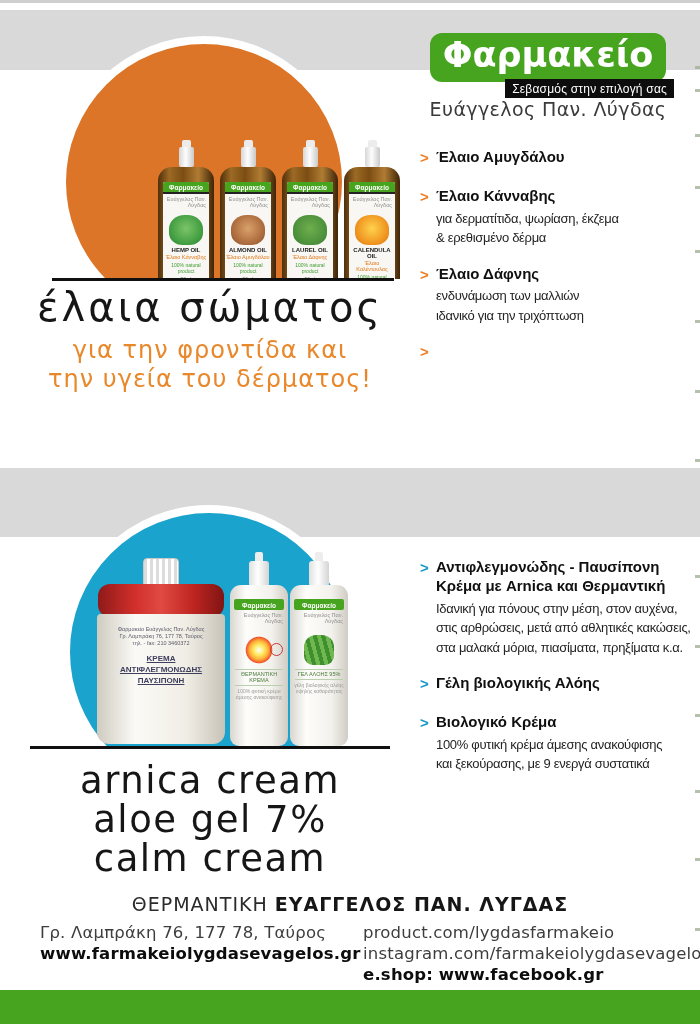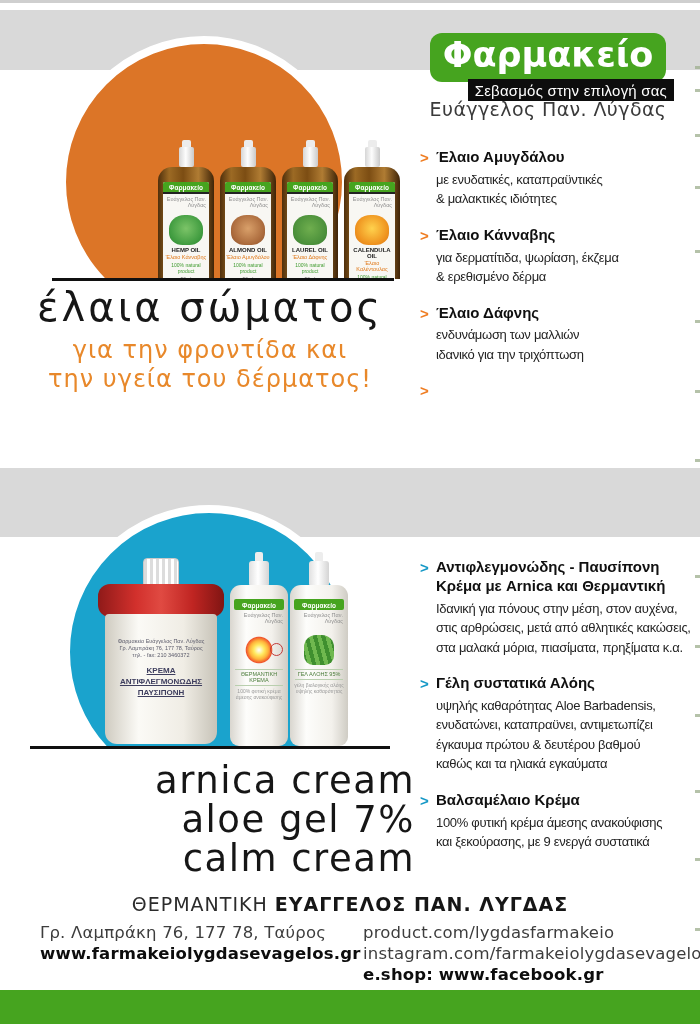--- a/index.html
+++ b/index.html
@@ -24,28 +24,28 @@
   .orange-circle{left:58px;top:36px;width:292px;height:292px;background:#dc7527;}
   .blue-circle{left:62px;top:37px;width:294px;height:294px;background:#1aa3cd;}
   .band-mid-right{position:absolute;top:468px;left:356px;width:344px;height:69px;background:#d9d9d9;}
 
   
   .display{font-family:"DejaVu Sans", sans-serif;}
   .oil-title{position:absolute;top:284px;left:8px;width:404px;text-align:center;
              font-size:40px;letter-spacing:3px;color:#161616;font-weight:400;}
   .oil-subtitle{position:absolute;top:336px;left:8px;width:404px;text-align:center;
                 font-size:24px;line-height:1.2;color:#e8882a;letter-spacing:1px;}
-  .cream-title{position:absolute;top:762px;left:5px;width:410px;text-align:right;
+  .cream-title{position:absolute;top:762px;left:5px;width:410px;text-align:center;
                font-size:37px;line-height:1.05;letter-spacing:1.5px;color:#161616;}
 
   
   .brand-block{position:absolute;left:420px;top:33px;width:256px;text-align:center;}
   .logo-box{display:inline-block;background:#46a41f;color:#fff;font-weight:bold;font-size:35px;
             padding:2px 13px 7px;border-radius:12px;font-family:"DejaVu Sans", sans-serif;}
-  .logo-tag{position:absolute;right:2px;top:46px;background:#0d0d0d;color:#fff;font-size:15px;
+  .logo-tag{position:absolute;right:2px;top:46px;background:#0d0d0d;color:#fff;font-size:12px;
             padding:2.5px 7px;letter-spacing:.2px;}
   .owner{margin-top:16px;font-size:19px;color:#3a3a3a;letter-spacing:.4px;}
 
   
   .list{position:absolute;left:420px;width:276px;}
   .oil-list{top:148px;}
   .cream-list{top:558px;}
   .list-item{display:flex;margin-bottom:17px;}
   .chev{font-weight:bold;font-size:15px;width:16px;flex:0 0 16px;line-height:1.3;}
   .chev.orange{color:#ef7d22;}
@@ -75,23 +75,23 @@
   .bgreek{font-size:5.5px;color:#e07818;margin-top:1.5px;}
   .bnote{font-size:5px;color:#3f9b2f;margin-top:1.5px;}
   .bvol{font-size:5px;color:#777;margin-top:2px;}
 
   
   .jar{position:absolute;left:96px;top:90px;width:130px;}
   .knob{width:34px;height:26px;margin:0 auto;border:1px solid #c9c9c9;border-radius:4px 4px 2px 2px;
         background:repeating-linear-gradient(90deg,#dcdcdc 0 3px,#ffffff 3px 6px);}
   .lid{width:126px;height:33px;margin:-2px auto 0;border-radius:12px;
        background:linear-gradient(90deg,#8f1a19,#d2302c 30%,#e04a42 50%,#c02522 75%,#801513);}
-  .jbody{width:112px;height:130px;margin:-3px auto 0;border-radius:4px 4px 12px 12px;
+  .jbody{width:128px;height:130px;margin:-3px auto 0;border-radius:4px 4px 12px 12px;
          background:linear-gradient(90deg,#cfcbc0,#fbfaf6 30%,#f0ede5 70%,#c7c3b8);
-         text-align:center;padding-top:24px;box-sizing:border-box;}
+         text-align:center;padding-top:12px;box-sizing:border-box;}
   .jline{font-size:5.5px;color:#5a5a6a;line-height:1.3;}
   .jname{margin-top:7px;font-size:8px;font-weight:bold;color:#3e3e5e;line-height:1.35;
          text-decoration:underline;}
 
   
   .spray{position:absolute;width:58px;height:194px;}
   .sp1{left:230px;top:84px;}
   .sp2{left:290px;top:84px;}
   .snozzle{width:8px;height:9px;background:#ededed;margin:0 auto;border-radius:2px 2px 0 0;}
   .scap{width:20px;height:25px;background:linear-gradient(90deg,#e0e0e0,#ffffff 45%,#d4d4d4);
@@ -210,22 +210,20 @@
     <div class="logo-box">Φαρμακείο</div>
     <div class="logo-tag">Σεβασμός στην επιλογή σας</div>
     <div class="owner display">Ευάγγελος Παν. Λύγδας</div>
   </div>
 
   <div class="list oil-list">
     <div class="list-item">
       <span class="chev orange">&gt;</span>
       <div>
         <div class="item-title">Έλαιο Αμυγδάλου</div>
-        <div class="item-desc pre">με ενυδατικές, καταπραϋντικές
-&amp; μαλακτικές ιδιότητες</div>
       </div>
     </div>
     <div class="list-item">
       <span class="chev orange">&gt;</span>
       <div>
         <div class="item-title">Έλαιο Κάνναβης</div>
         <div class="item-desc pre">για δερματίτιδα, ψωρίαση, έκζεμα
 &amp; ερεθισμένο δέρμα</div>
       </div>
     </div>
@@ -302,31 +300,27 @@
         <div class="item-title pre">Αντιφλεγμονώδης - Παυσίπονη
 Κρέμα με Arnica και Θερμαντική</div>
         <div class="item-desc pre">Ιδανική για πόνους στην μέση, στον αυχένα,
 στις αρθρώσεις, μετά από αθλητικές κακώσεις,
 στα μαλακά μόρια, πιασίματα, πρηξίματα κ.α.</div>
       </div>
     </div>
     <div class="list-item">
       <span class="chev blue">&gt;</span>
       <div>
-        <div class="item-title">Γέλη συστατικά Αλόης</div>
-        <div class="item-desc pre">υψηλής καθαρότητας Aloe Barbadensis,
-ενυδατώνει, καταπραϋνει, αντιμετωπίζει
-έγκαυμα πρώτου &amp; δευτέρου βαθμού
-καθώς και τα ηλιακά εγκαύματα</div>
+        <div class="item-title">Γέλη βιολογικής Αλόης</div>
       </div>
     </div>
     <div class="list-item">
       <span class="chev blue">&gt;</span>
       <div>
-        <div class="item-title">Βαλσαμέλαιο Κρέμα</div>
+        <div class="item-title">Βιολογικό Κρέμα</div>
         <div class="item-desc pre">100% φυτική κρέμα άμεσης ανακούφισης
 και ξεκούρασης, με 9 ενεργά συστατικά</div>
       </div>
     </div>
   </div>
 
   <div class="footer-title display">
     <span>ΘΕΡΜΑΝΤΙΚΗ</span>
     <span class="bold">ΕΥΑΓΓΕΛΟΣ ΠΑΝ. ΛΥΓΔΑΣ</span>
   </div>

